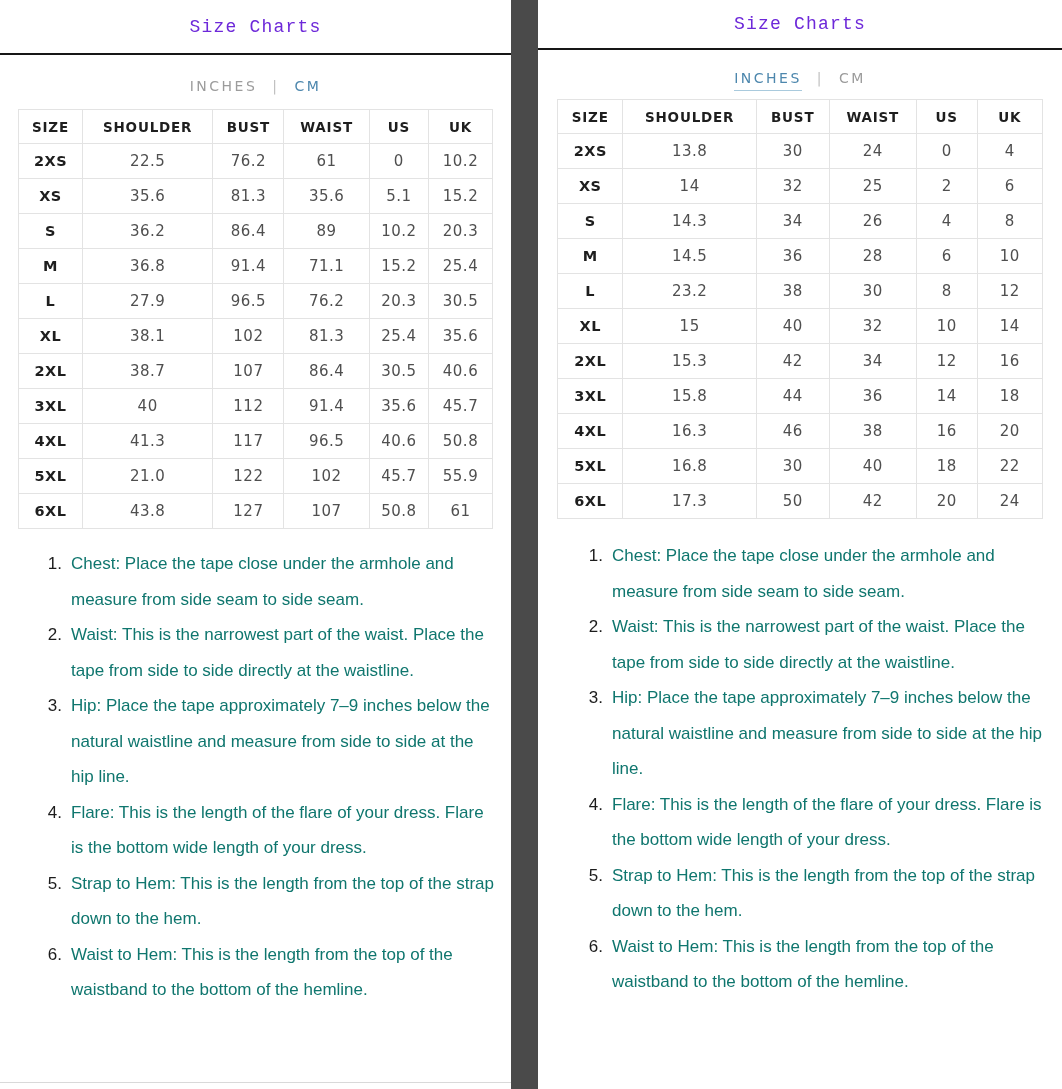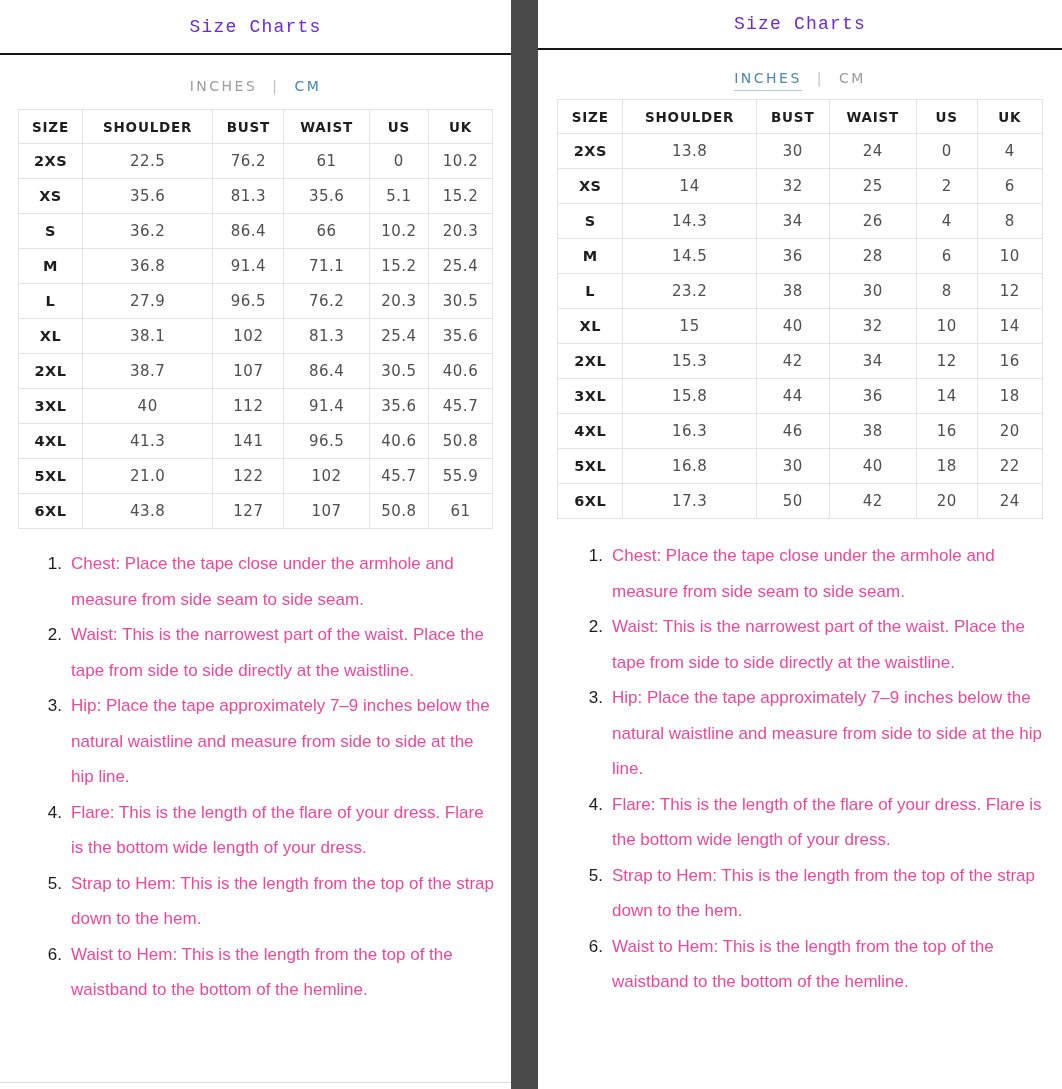--- a/index.html
+++ b/index.html
@@ -62,21 +62,21 @@
   col.c-bust { width: 15%; } col.c-waist { width: 18%; }
   col.c-us { width: 12.5%; } col.c-uk { width: 13.5%; }
 
   ol.instructions {
     list-style: none;
     counter-reset: instr;
     margin: 17px 16px 0 0;
     padding-left: 71px;
     font-size: 17px;
     line-height: 35.5px;
-    color: #ec4899;
+    color: #0f766e;
   }
   .panel-right ol.instructions { margin-top: 19px; padding-left: 74px; }
   ol.instructions li { counter-increment: instr; position: relative; }
   ol.instructions li::before {
     content: counter(instr) ".";
     position: absolute; right: 100%; padding-right: 9px;
     color: #1c1c1c;
   }
   .bottom-rule {
     position: absolute; left: 0; bottom: 6px; width: 100%;
@@ -130,21 +130,21 @@
             <td>35.6</td>
             <td>81.3</td>
             <td>35.6</td>
             <td>5.1</td>
             <td>15.2</td>
           </tr>
           <tr>
             <td class="size-col">S</td>
             <td>36.2</td>
             <td>86.4</td>
-            <td>66</td>
+            <td>89</td>
             <td>10.2</td>
             <td>20.3</td>
           </tr>
           <tr>
             <td class="size-col">M</td>
             <td>36.8</td>
             <td>91.4</td>
             <td>71.1</td>
             <td>15.2</td>
             <td>25.4</td>
@@ -177,21 +177,21 @@
             <td class="size-col">3XL</td>
             <td>40</td>
             <td>112</td>
             <td>91.4</td>
             <td>35.6</td>
             <td>45.7</td>
           </tr>
           <tr>
             <td class="size-col">4XL</td>
             <td>41.3</td>
-            <td>141</td>
+            <td>117</td>
             <td>96.5</td>
             <td>40.6</td>
             <td>50.8</td>
           </tr>
           <tr>
             <td class="size-col">5XL</td>
             <td>21.0</td>
             <td>122</td>
             <td>102</td>
             <td>45.7</td>

